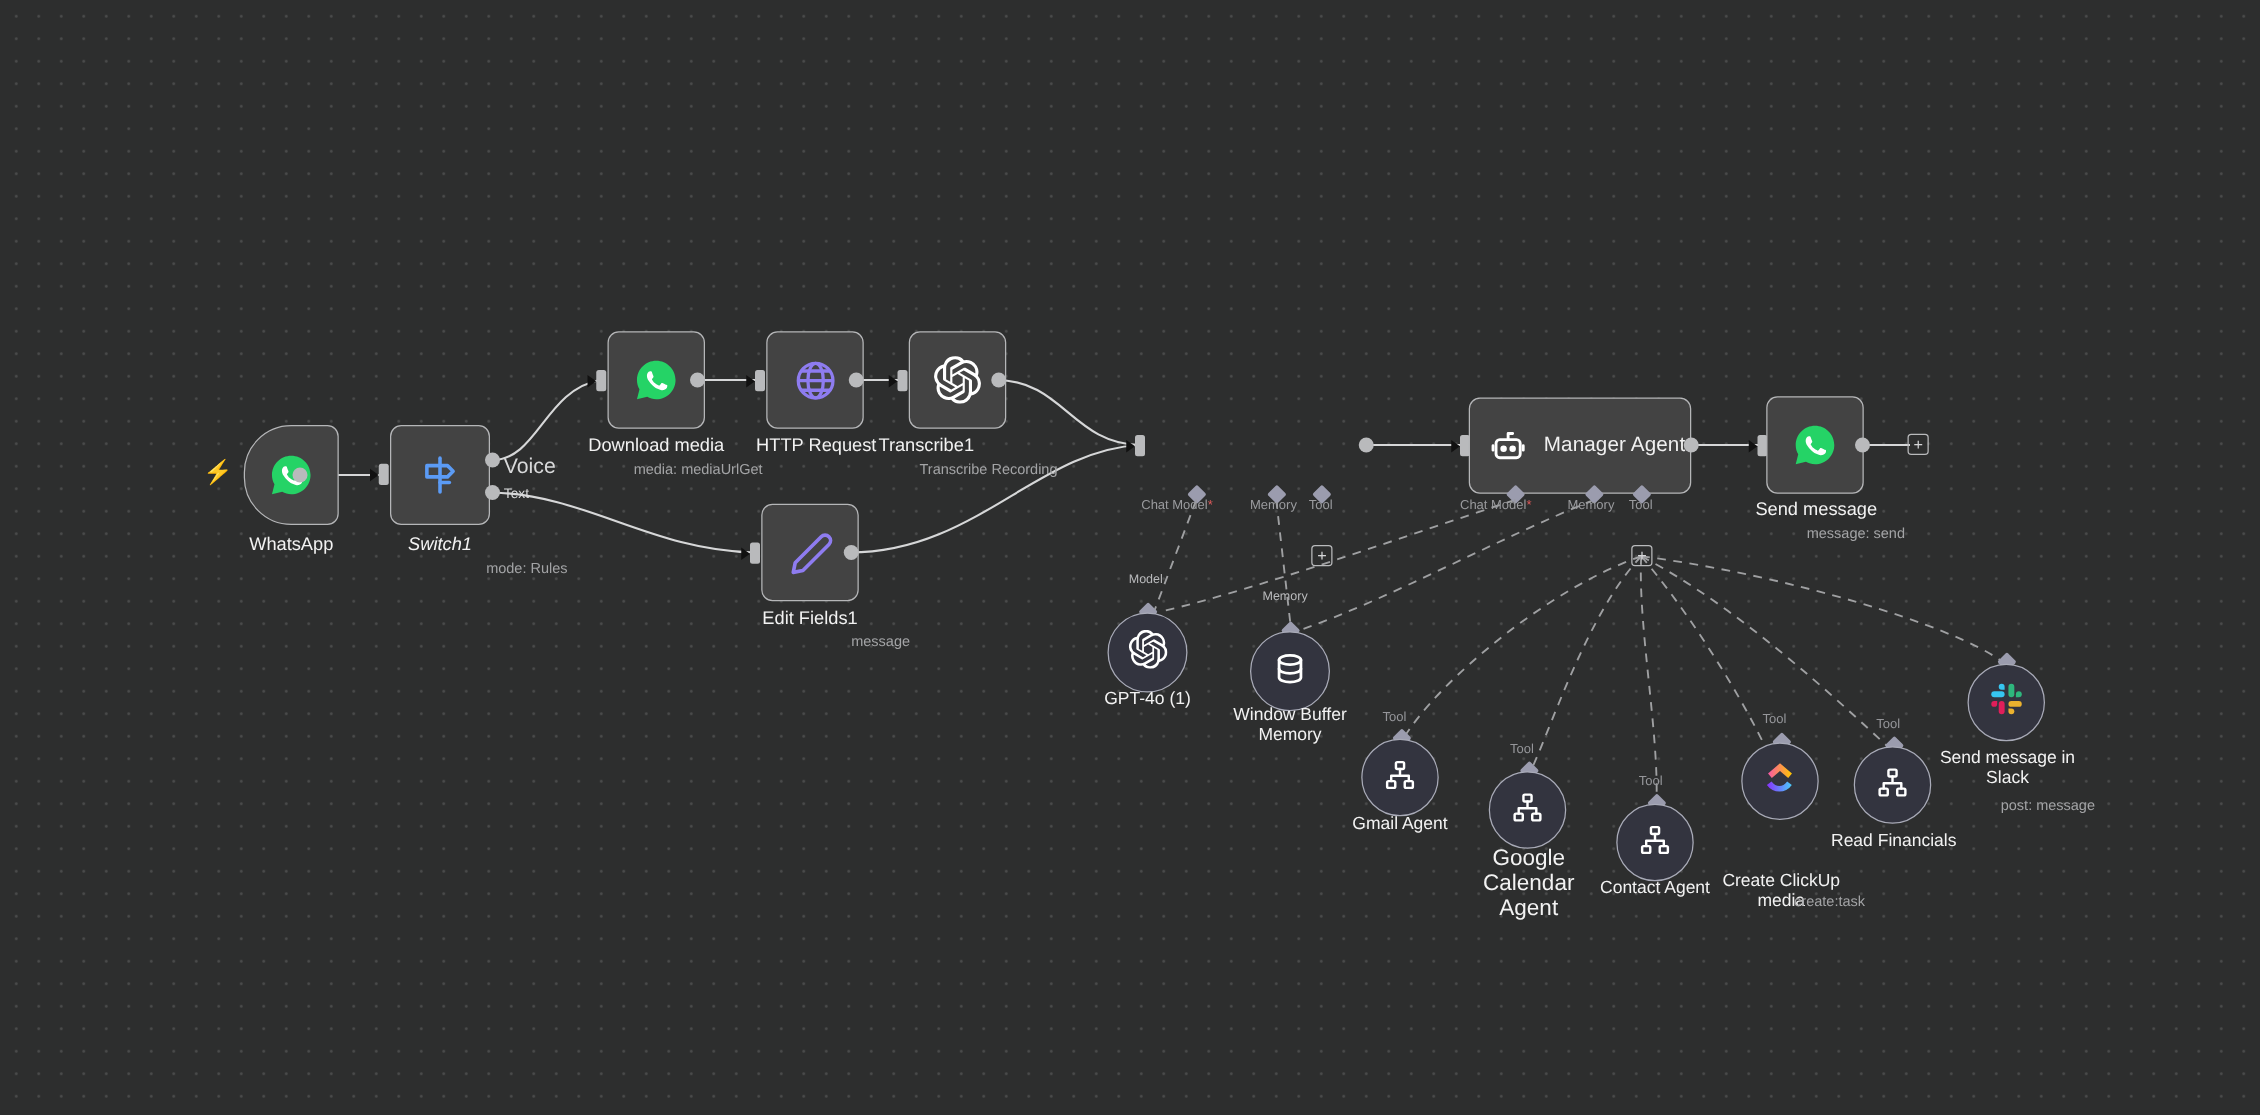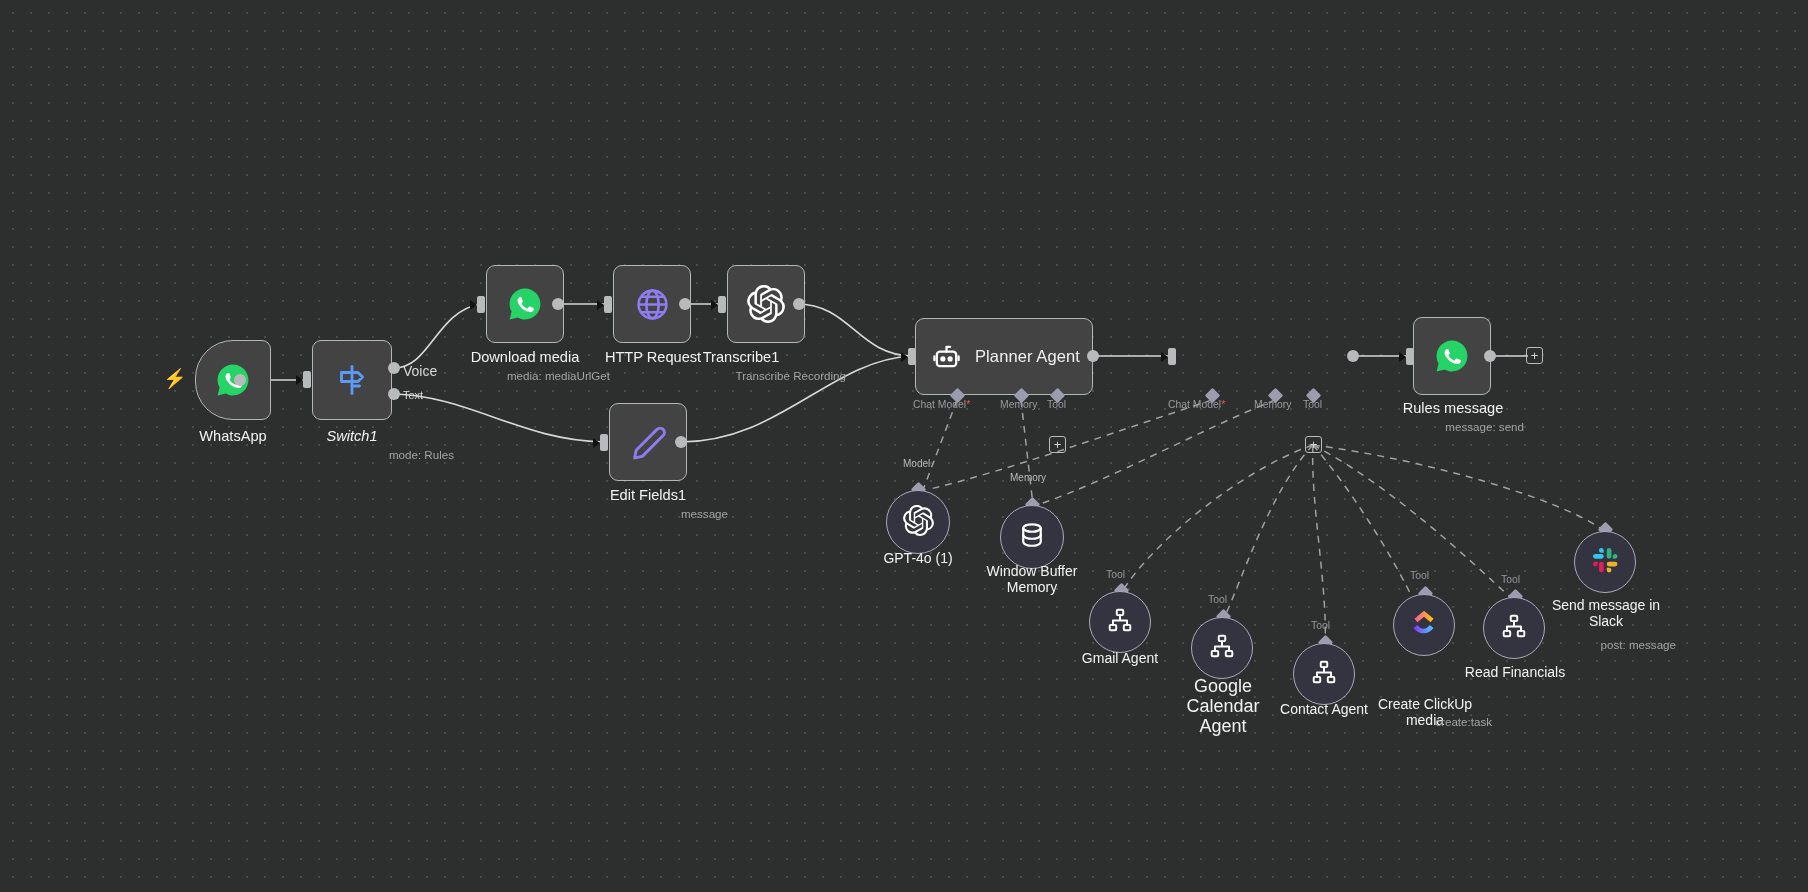--- a/index.html
+++ b/index.html
@@ -222,21 +222,21 @@
     <span class="nicon">
       <svg width="36" height="36" viewBox="0 0 24 24" fill="none" stroke="#5b9bf5" stroke-width="1.9" stroke-linecap="round" stroke-linejoin="round">
         <path d="M12 3v18"></path>
         <path d="M5 7h11l3 3-3 3H5z"></path>
         <path d="M12 16h5"></path>
       </svg>
     </span>
   </div>
   <div class="dot" style="left:388px; top:362px;"></div>
   <div class="dot" style="left:388px; top:388px;"></div>
-  <div class="portlabel" style="left:403px; top:363px; color:#d8d9da; font-size:14px;">Voice</div>
+  <div class="portlabel" style="left:403px; top:363px; color:#d8d9da; font-size:17px;">Voice</div>
   <div class="portlabel" style="left:403px; top:389px; color:#d8d9da; font-size:11px;">Text</div>
   <div class="caption" style="left:250px; top:428px; width:204px;font-style:italic;">Switch1</div>
   <div class="subcaption" style="left:250px; top:448px; width:204px;">mode: Rules</div>
 
   <div class="inport" style="left:477px; top:296px;"></div>
   <div class="arrow" style="left:470px; top:300px;"></div>
   <div class="node" style="left:486px; top:265px; width:78px; height:78px;">
     <span class="nicon">
       <svg width="38" height="38" viewBox="0 0 32 32">
         <path d="M16 3C8.8 3 3 8.8 3 16c0 2.3.6 4.4 1.7 6.3L3 29l6.9-1.7C11.7 28.4 13.8 29 16 29c7.2 0 13-5.8 13-13S23.2 3 16 3z" fill="#25d366"></path>
@@ -283,46 +283,46 @@
         <path d="M17.5 3.5a2.8 2.8 0 0 1 4 4L8 21l-5 1 1-5z"></path>
       </svg>
     </span>
   </div>
   <div class="dot" style="left:675px; top:436px;"></div>
   <div class="caption" style="left:568px; top:487px; width:160px;">Edit Fields1</div>
   <div class="subcaption" style="left:568px; top:507px; width:160px;">message</div>
 
   <div class="inport" style="left:908px; top:348px;"></div>
   <div class="arrow" style="left:901px; top:352px;"></div>
-  <div class="node agent" style="left:915px; top:318px; width:178px; height:77px;">
+  <div class="dot" style="left:1087px; top:350px;"></div>
+
+  <div class="diamond" style="left:952px; top:390px;"></div>
+  <div class="diamond" style="left:1016px; top:390px;"></div>
+  <div class="diamond" style="left:1052px; top:390px;"></div>
+  <div class="portlabel" style="left:913px; top:399px;">
+    <span>Chat Model</span><span class="req">*</span>
+  </div>
+  <div class="portlabel" style="left:1000px; top:399px;">Memory</div>
+  <div class="portlabel" style="left:1047px; top:399px;">Tool</div>
+  <div class="plusbtn" style="left:1049px; top:436px;">+</div>
+
+  <div class="inport" style="left:1168px; top:348px;"></div>
+  <div class="arrow" style="left:1161px; top:352px;"></div>
+  <div class="node agent" style="left:1175px; top:318px; width:178px; height:77px;">
     <span class="nicon">
       <svg width="29" height="29" viewBox="0 0 24 24" fill="none" stroke="#ffffff" stroke-width="1.9" stroke-linecap="round" stroke-linejoin="round">
         <rect x="4" y="8" width="16" height="12" rx="2.5"></rect>
         <path d="M12 8V4h3"></path>
         <circle cx="9" cy="14" r="1.2" fill="#fff"></circle>
         <circle cx="15" cy="14" r="1.2" fill="#fff"></circle>
         <path d="M2 12v3M22 12v3"></path>
       </svg>
     </span>
-    <span class="agent-title">Planner Agent</span>
-  </div>
-  <div class="dot" style="left:1087px; top:350px;"></div>
-
-  <div class="diamond" style="left:952px; top:390px;"></div>
-  <div class="diamond" style="left:1016px; top:390px;"></div>
-  <div class="diamond" style="left:1052px; top:390px;"></div>
-  <div class="portlabel" style="left:913px; top:399px;">
-    <span>Chat Model</span><span class="req">*</span>
-  </div>
-  <div class="portlabel" style="left:1000px; top:399px;">Memory</div>
-  <div class="portlabel" style="left:1047px; top:399px;">Tool</div>
-  <div class="plusbtn" style="left:1049px; top:436px;">+</div>
-
-  <div class="inport" style="left:1168px; top:348px;"></div>
-  <div class="arrow" style="left:1161px; top:352px;"></div>
+    <span class="agent-title">Manager Agent</span>
+  </div>
   <div class="dot" style="left:1347px; top:350px;"></div>
 
   <div class="diamond" style="left:1207px; top:390px;"></div>
   <div class="diamond" style="left:1270px; top:390px;"></div>
   <div class="diamond" style="left:1308px; top:390px;"></div>
   <div class="portlabel" style="left:1168px; top:399px;">
     <span>Chat Model</span><span class="req">*</span>
   </div>
   <div class="portlabel" style="left:1254px; top:399px;">Memory</div>
   <div class="portlabel" style="left:1303px; top:399px;">Tool</div>
@@ -333,21 +333,21 @@
   <div class="node" style="left:1413px; top:317px; width:78px; height:78px;">
     <span class="nicon">
       <svg width="38" height="38" viewBox="0 0 32 32">
         <path d="M16 3C8.8 3 3 8.8 3 16c0 2.3.6 4.4 1.7 6.3L3 29l6.9-1.7C11.7 28.4 13.8 29 16 29c7.2 0 13-5.8 13-13S23.2 3 16 3z" fill="#25d366"></path>
         <path d="M22.4 19.2c-.3-.2-2-1-2.3-1.1-.3-.1-.5-.2-.8.2-.2.3-.8 1.1-1 1.3-.2.2-.4.3-.7.1-.3-.2-1.4-.5-2.6-1.6-1-.9-1.6-2-1.8-2.3-.2-.3 0-.5.1-.7.2-.2.3-.4.5-.6.2-.2.2-.3.3-.6.1-.2 0-.4 0-.6-.1-.2-.8-1.9-1-2.6-.3-.7-.5-.6-.7-.6h-.6c-.2 0-.6.1-.9.4-.3.3-1.2 1.2-1.2 2.8s1.2 3.3 1.4 3.5c.2.2 2.4 3.7 5.8 5.1 2.8 1.2 3.4 1 4 .9.6-.1 2-.8 2.3-1.6.3-.8.3-1.5.2-1.6-.1-.2-.3-.3-.6-.4z" fill="#fff"></path>
       </svg>
     </span>
   </div>
   <div class="dot" style="left:1484px; top:350px;"></div>
   <div class="plusbtn" style="left:1526px; top:347px;">+</div>
-  <div class="caption" style="left:1382px; top:400px; width:142px;">Rules message</div>
+  <div class="caption" style="left:1382px; top:400px; width:142px;">Send message</div>
   <div class="subcaption" style="left:1382px; top:420px; width:142px;">message: send</div>
 
   <div class="edgelabel" style="left:903px; top:458px; color:#b9babc;">Model</div>
   <div class="diamond" style="left:913px; top:484px; background:#9b9cae;"></div>
   <div class="subnode" style="left:886px; top:490px; width:64px; height:64px;">
     <span class="nicon">
       <svg width="31" height="31" viewBox="0 0 24 24" fill="#ffffff">
         <path d="M22.28 9.82a5.98 5.98 0 0 0-.52-4.91 6.05 6.05 0 0 0-6.5-2.9A6 6 0 0 0 4.98 4.18a5.98 5.98 0 0 0-4 2.9 6.05 6.05 0 0 0 .75 7.1 5.98 5.98 0 0 0 .51 4.91 6.05 6.05 0 0 0 6.5 2.9A5.98 5.98 0 0 0 13.26 24a6.05 6.05 0 0 0 5.77-4.21 5.98 5.98 0 0 0 4-2.9 6.05 6.05 0 0 0-.75-7.07zm-9.02 12.6a4.48 4.48 0 0 1-2.88-1.04l.14-.08 4.78-2.76a.79.79 0 0 0 .39-.68v-6.74l2.02 1.17a.07.07 0 0 1 .04.05v5.58a4.5 4.5 0 0 1-4.49 4.5zM3.6 18.3a4.47 4.47 0 0 1-.54-3.01l.14.09 4.78 2.76a.77.77 0 0 0 .78 0l5.84-3.37v2.33a.08.08 0 0 1-.03.06L9.74 19.95a4.5 4.5 0 0 1-6.14-1.64zM2.34 7.9a4.48 4.48 0 0 1 2.35-1.97V11.6a.77.77 0 0 0 .38.67l5.82 3.36-2.02 1.17a.08.08 0 0 1-.07 0L4 14.01A4.5 4.5 0 0 1 2.34 7.9zm16.6 3.86l-5.84-3.4L15.1 7.2a.08.08 0 0 1 .07 0l4.83 2.79a4.49 4.49 0 0 1-.68 8.1v-5.66a.79.79 0 0 0-.39-.67zm2.01-3.02l-.14-.09-4.77-2.78a.78.78 0 0 0-.79 0L9.42 9.24V6.91a.07.07 0 0 1 .03-.06l4.83-2.79a4.49 4.49 0 0 1 6.67 4.65zM8.32 12.86L6.3 11.7a.08.08 0 0 1-.04-.06V6.07a4.49 4.49 0 0 1 7.37-3.45l-.14.08L8.71 5.46a.79.79 0 0 0-.39.68v6.72zm1.1-2.36l2.6-1.5 2.6 1.5v3l-2.6 1.5-2.6-1.5v-3z"></path>
       </svg>
     </span>

